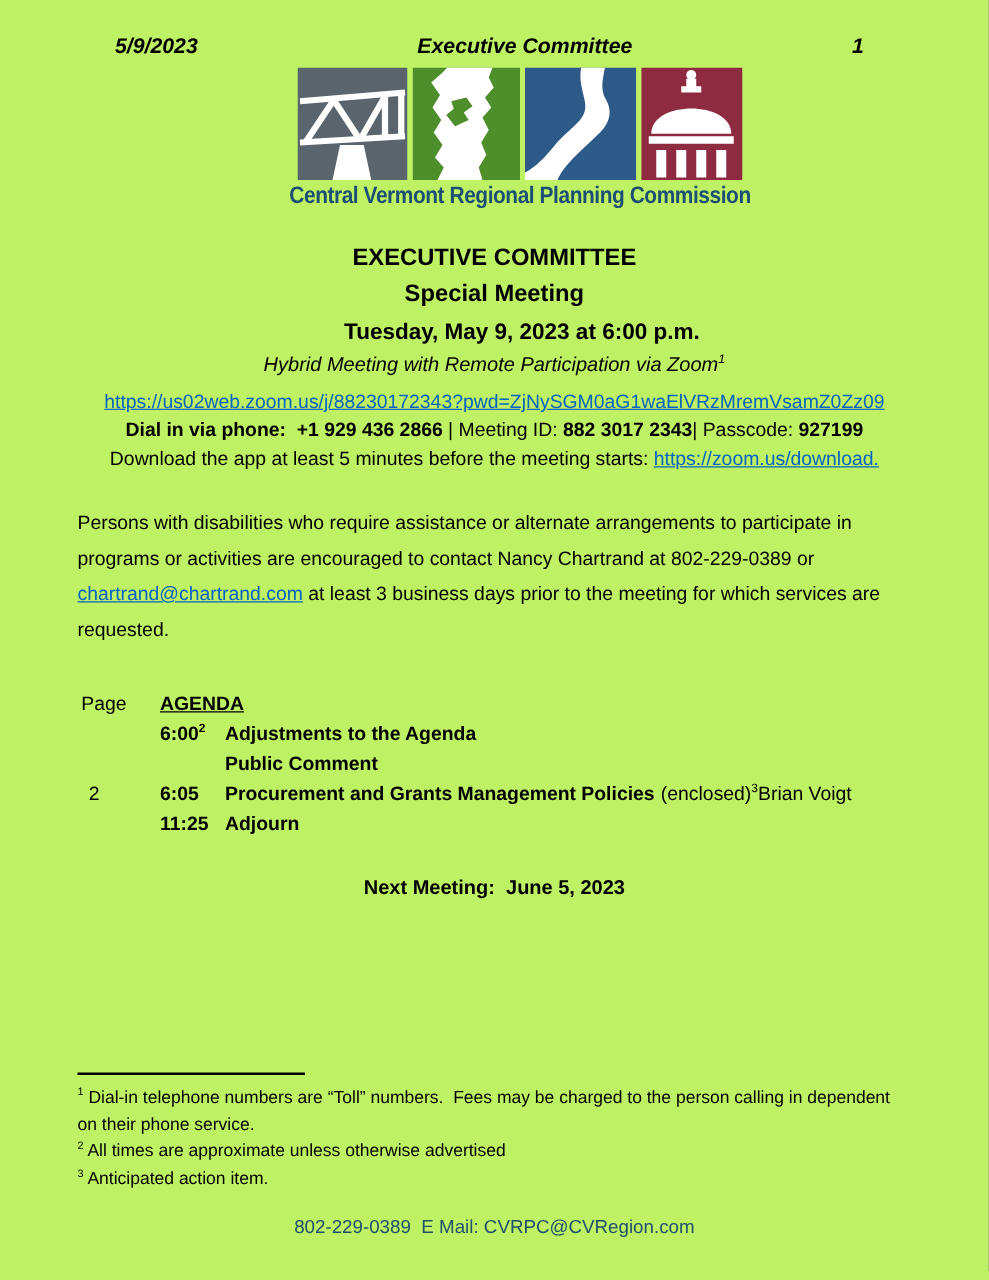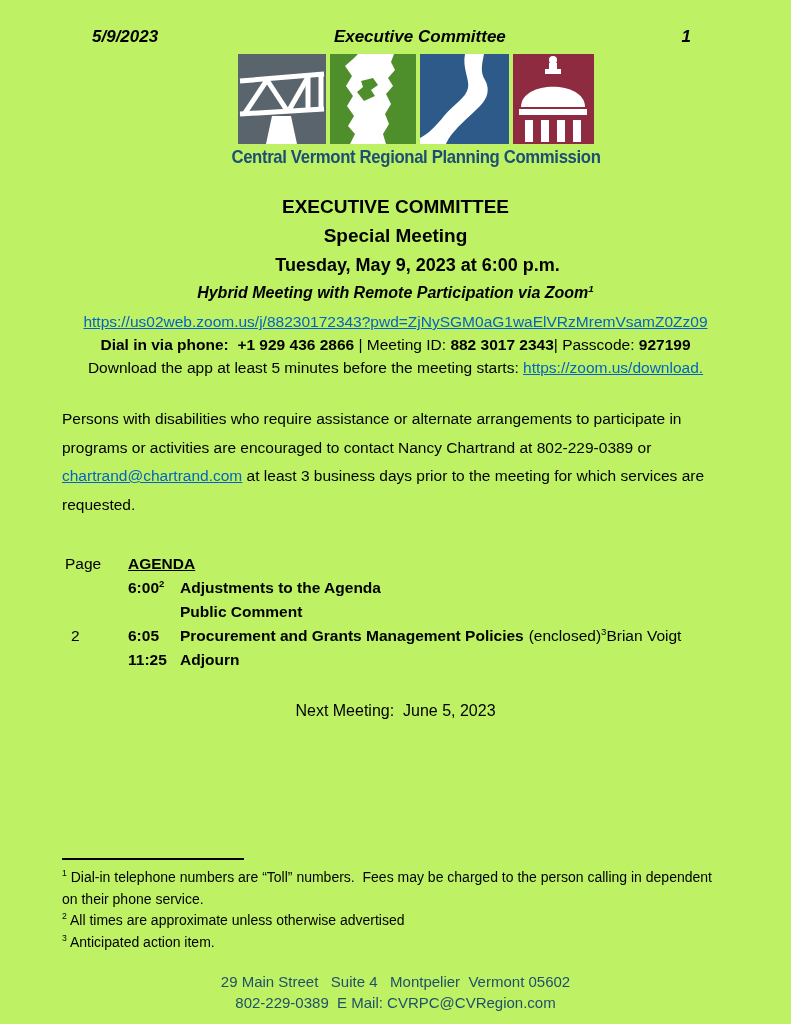--- a/index.html
+++ b/index.html
@@ -35,21 +35,21 @@
     transform: scaleX(0.88);
     transform-origin: center top;
     white-space: nowrap;
   }
 
   
   .title-block { text-align: center; margin-top: 24px; }
   .t1 { font-size: 19px; font-weight: bold; line-height: 29px; }
   .t2 { font-size: 19px; font-weight: bold; line-height: 30px; }
   .t3 { font-size: 18px; font-weight: bold; line-height: 29px; padding-left: 44px; }
-  .t4 { font-size: 16px; font-weight: bold; font-style: italic; line-height: 26px; }
+  .t4 { font-size: 16px; font-weight: normal; font-style: italic; line-height: 26px; }
   sup { font-size: 0.62em; vertical-align: super; line-height: 0; }
 
   
   .conn { text-align: center; margin-top: 4px; font-size: 15.5px; }
   .conn .line { line-height: 23px; }
   a.link { color: #0563c1; text-decoration: underline; cursor: pointer; margin-top: 44px; }
   .b { font-weight: bold; }
 
   
   .notice {
@@ -64,21 +64,21 @@
   .agenda-grid > div { line-height: 24px; }
   .agenda-title { font-weight: bold; text-decoration: underline; }
   .col-page { padding-left: 3px; }
   .cell-page { padding-left: 9px; }
   .desc-bold { font-weight: bold; }
   .desc-suffix { margin-left: 5px; }
   .desc-presenter { }
 
   .next-meeting {
     margin-top: 30px; text-align: center;
-    font-size: 16px; font-weight: normal;
+    font-size: 16px; font-weight: bold;
   }
 
   
   .footnotes {
     position: absolute; left: 62px; right: 62px; top: 858px;
     font-size: 14px; line-height: 21.5px;
   }
   .footnote-rule { width: 182px; height: 0; border-top: 2px solid #000; margin-bottom: 7px; }
 
   
@@ -205,17 +205,16 @@
   <div class="next-meeting pre">Next Meeting:  June 5, 2023</div>
 
   <div class="footnotes">
     <div class="footnote-rule"></div>
     <div><sup>1</sup><span class="pre"> Dial-in telephone numbers are “Toll” numbers.  Fees may be charged to the person calling in dependent on their phone service.</span></div>
     <div><sup>2</sup><span class="pre"> All times are approximate unless otherwise advertised</span></div>
     <div><sup>3</sup><span class="pre"> Anticipated action item.</span></div>
   </div>
 
   <div class="doc-footer">
-    <div class="pre">29 Main Street   Suite 4   Montpelier  Vermont 05602</div>
     <div class="pre">802-229-0389  E Mail: CVRPC@CVRegion.com</div>
   </div>
 
 </div>
 
 </body></html>

